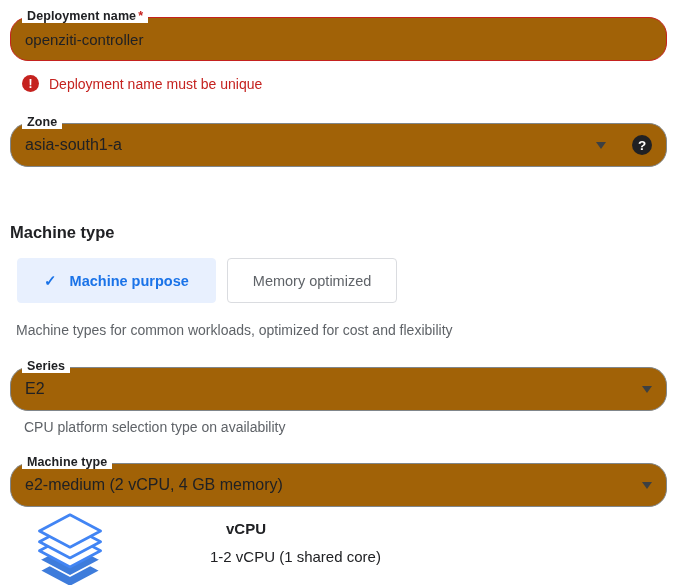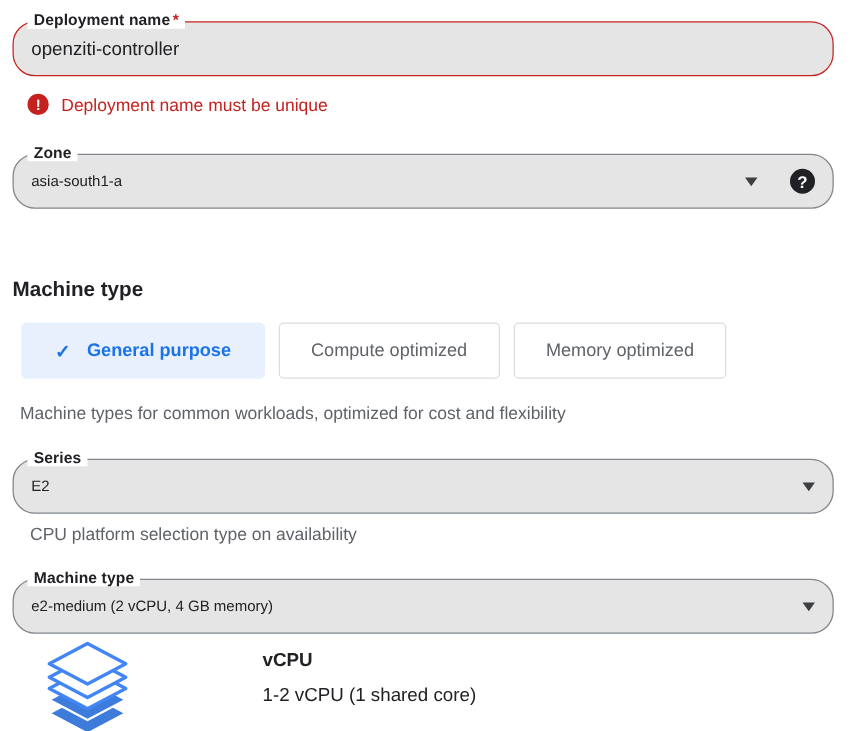--- a/index.html
+++ b/index.html
@@ -14,21 +14,21 @@
   .page { position: relative; width: 680px; height: 585px; }
 
   
   .field {
     position: relative;
     margin-left: 10px;
     width: 657px;
     height: 44px;
     border: 1px solid #80868b;
     border-radius: 18px;
-    background: #e5e5e5;
+    background: #a16207;
     display: flex;
     align-items: center;
     padding: 0 14px;
   }
   .field.error-field { border: 1.5px solid #c5221f; }
   .field-label {
     position: absolute;
     top: -9px;
     left: 11px;
     background: #fff;
@@ -38,21 +38,21 @@
     color: #202124;
     letter-spacing: 0.1px;
     white-space: nowrap;
   }
   .req-marker { color: #c5221f; margin-left: 2px; }
   .field-input {
     border: none; outline: none; background: transparent;
     font-family: inherit; font-size: 15px; color: #202124;
     width: 100%; padding: 0;
   }
-  .field-value { font-size: 12px; color: #202124; }
+  .field-value { font-size: 16px; color: #202124; }
   .select-field { cursor: pointer; }
   .dropdown-arrow {
     margin-left: auto;
     width: 0; height: 0;
     border-left: 5.5px solid transparent;
     border-right: 5.5px solid transparent;
     border-top: 7px solid #3c4043;
   }
   .help-icon {
     margin-left: 26px;
@@ -136,21 +136,21 @@
 
   
   .specs {
     display: flex;
     align-items: flex-start;
     margin: 6px 0 0 35px;
   }
   .series-icon { width: 70px; height: 72px; display: block; flex: 0 0 auto; }
   .spec-col-vcpu { margin-left: 105px; width: 307px; }
   .spec-header {
-    margin: 7px 0 11px;
+    margin: 7px 16px 11px;
     font-size: 15px;
     font-weight: 700;
     color: #202124;
   }
   .spec-value { font-size: 15px; color: #202124; }
 </style>
 </head>
 <body>
 
 <div class="page">
@@ -172,24 +172,21 @@
     <span class="field-value">asia-south1-a</span>
     <span class="dropdown-arrow"></span>
     <span class="help-icon">?</span>
   </div>
 
   <div class="section-heading">Machine type</div>
 
   <div class="tabs">
     <button class="tab selected">
       <span class="check-glyph">✓</span>
-      <span>General purpose</span>
-    </button>
-    <button class="tab">
-      <span>Compute optimized</span>
+      <span>Machine purpose</span>
     </button>
     <button class="tab">
       <span>Memory optimized</span>
     </button>
   </div>
 
   <div class="muted-text">Machine types for common workloads, optimized for cost and flexibility</div>
 
   <div class="field select-field mt-series">
     <span class="field-label">Series</span>

